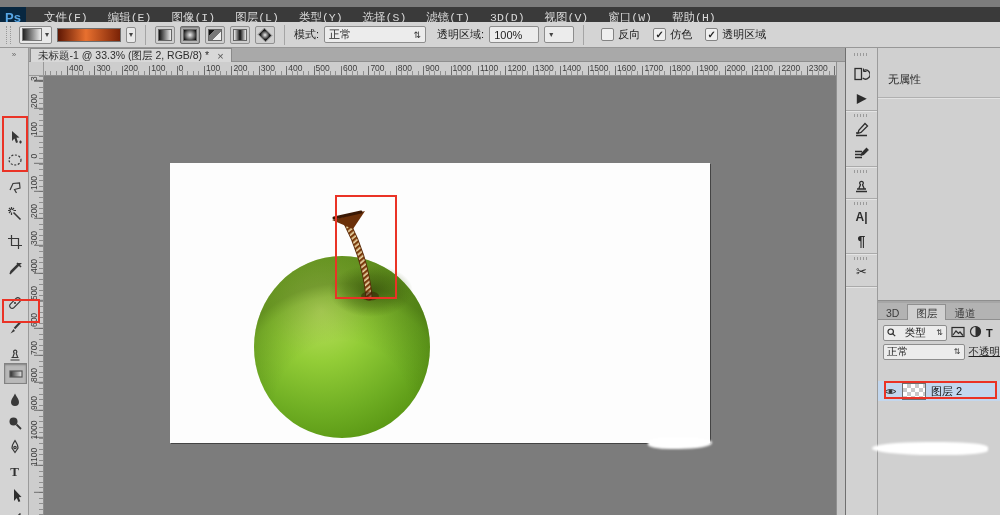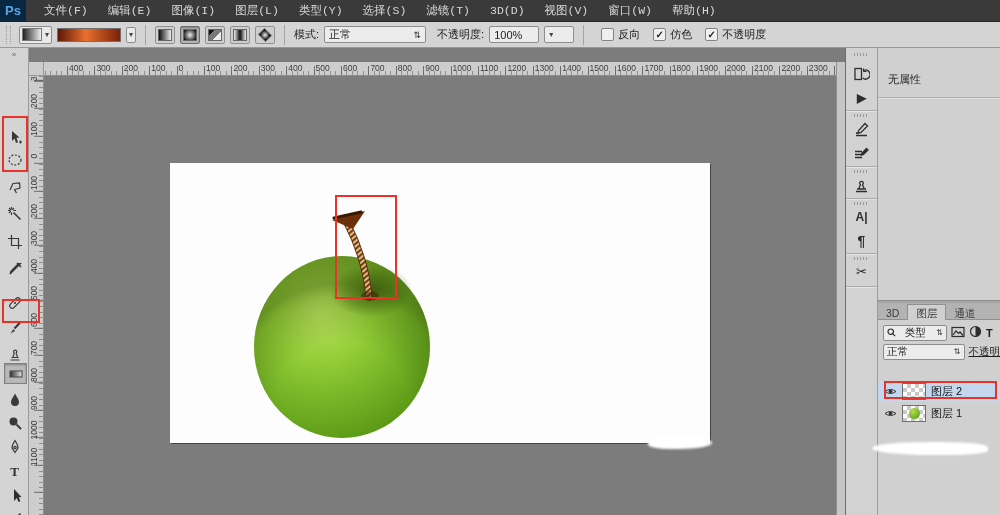--- a/index.html
+++ b/index.html
@@ -1,20 +1,20 @@
 <!DOCTYPE html>
 <html><head>
 <meta charset="utf-8">
 <style>
   html,body{margin:0;padding:0;background:#555;}
   #app{position:relative;width:1000px;height:515px;overflow:hidden;
        font-family:"Liberation Sans",sans-serif;background:#7c7c7c;
        -webkit-user-select:none;user-select:none;}
   
-  #menubar{position:absolute;left:0;top:0;width:1000px;height:22px;background:#3a3a3a;
+  #menubar{position:absolute;left:0;top:7px;width:1000px;height:22px;background:#3a3a3a;
            border-bottom:1px solid #262626;display:flex;align-items:center;box-sizing:border-box;}
   #pslogo{width:26px;height:22px;background:#082740;color:#58a7e6;font-weight:bold;font-size:13px;
           display:grid;place-items:center;margin-right:8px;}
   .menu-item{color:#d9d9d9;font-size:11.5px;padding:0 10px;line-height:22px;cursor:default;font-family:Liberation Mono, monospace;}
   
   #optionsbar{position:absolute;left:0;top:22px;width:1000px;height:26px;background:#d4d4d4;
               border-bottom:1px solid #979797;display:flex;align-items:center;box-sizing:border-box;
               font-size:11px;color:#1e1e1e;gap:5px;padding-left:6px;}
   .grip{width:3px;height:18px;border-left:1px dotted #999;border-right:1px dotted #999;margin-right:3px;}
   .opt-box{display:flex;align-items:center;border:1px solid #8d8d8d;background:#e9e9e9;height:16px;
@@ -144,21 +144,21 @@
       </div>
     <div class="gtype">
         <span class="sw sw-diamond"></span>
       </div>
     <div class="vsep"></div>
     <span>模式:</span>
     <div class="select-box" style="width:92px;">
       <span>正常</span>
       <span class="updown">⇅</span>
     </div>
-    <span style="margin-left:6px;">不透明度:</span>
+    <span style="margin-left:6px;">透明区域:</span>
     <div class="select-box" style="width:40px;">
       <span>100%</span>
     </div>
     <div class="select-box" style="width:8px;">
       <span class="dd-arrow">▾</span>
     </div>
     <div class="vsep"></div>
     <label class="chk">
       <span class="box">
           <span class="mark"></span>
@@ -168,25 +168,31 @@
     <label class="chk">
       <span class="box">
           <span class="mark">✓</span>
         </span>
       <span>仿色</span>
     </label>
     <label class="chk">
       <span class="box">
           <span class="mark">✓</span>
         </span>
-      <span>不透明度</span>
+      <span>透明区域</span>
     </label>
   </div>
 
   <div id="toolhead">»</div>
+  <div id="tabstrip">
+    <div id="doctab">
+      <span>未标题-1 @ 33.3% (图层 2, RGB/8) *</span>
+      <span class="close">×</span>
+    </div>
+  </div>
 
   <div id="toolbar">
     <div class="tool" style="top:66px;">
       <svg width="16" height="16">
           <path d="M5 1 L5 11 L7.5 8.5 L9 13 L11 12.2 L9.5 7.8 L12.5 7.5 Z" fill="#383838" stroke="none"></path>
           <path d="M12 12h3M13.5 10.5v3"></path>
         </svg>
     </div>
     <div class="tool" style="top:88px;">
       <svg width="16" height="16">
@@ -447,30 +453,20 @@
     <div class="layer-row selected" style="top:333px;">
       <span class="eye">
           <svg width="13" height="9">
             <path d="M1 4.5Q6.5 0.5 12 4.5 6.5 8.5 1 4.5Z" fill="none" stroke="#333"></path>
             <circle cx="6.5" cy="4.5" r="1.8" fill="#333"></circle>
           </svg>
         </span>
       <span class="thumb checker"></span>
       <span>图层 2</span>
     </div>
-    <div class="layer-row" style="top:355px;">
-      <span class="eye">
-          <svg width="13" height="9">
-            <path d="M1 4.5Q6.5 0.5 12 4.5 6.5 8.5 1 4.5Z" fill="none" stroke="#333"></path>
-            <circle cx="6.5" cy="4.5" r="1.8" fill="#333"></circle>
-          </svg>
-        </span>
-      <span class="thumb checker thumb-apple"></span>
-      <span>图层 1</span>
-    </div>
   </div>
 
   <div class="annotation" style="left:2px;top:116px;width:26px;height:56px;"></div>
   <div class="annotation" style="left:2px;top:299px;width:38px;height:24px;"></div>
   <div class="annotation" style="left:335px;top:195px;width:62px;height:104px;"></div>
   <div class="annotation" style="left:884px;top:381px;width:113px;height:18px;"></div>
 
   <div class="smudge" style="left:648px;top:437px;width:64px;height:12px;border-radius:45% 55% 60% 40%;"></div>
   <div class="smudge" style="left:872px;top:442px;width:116px;height:13px;border-radius:55% 45% 40% 60%;"></div>
 

